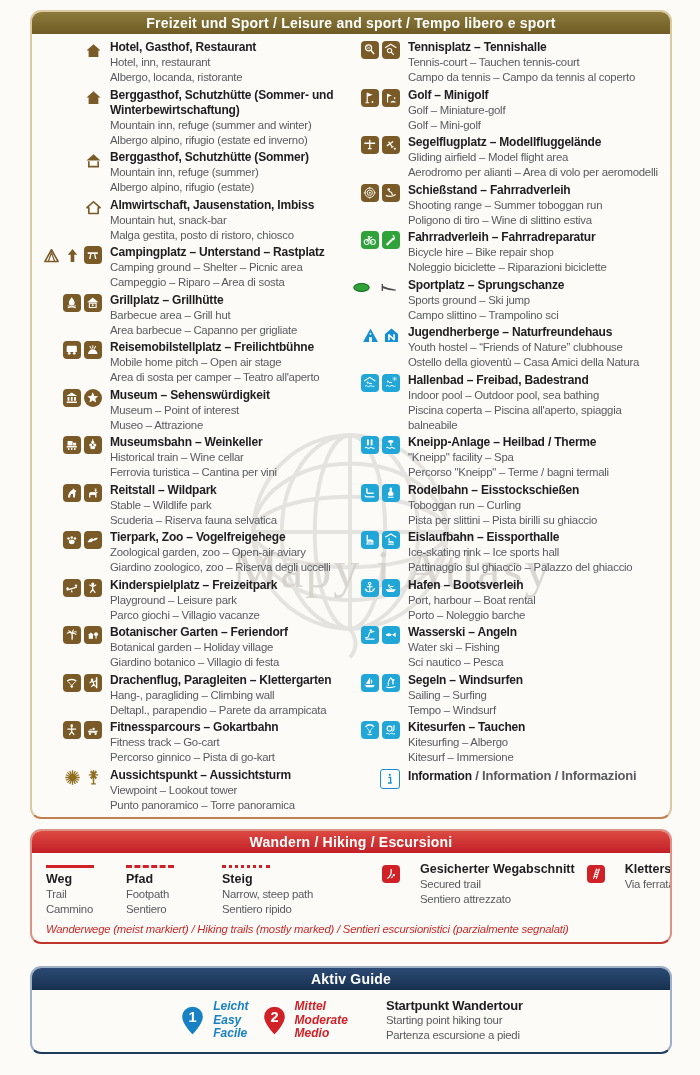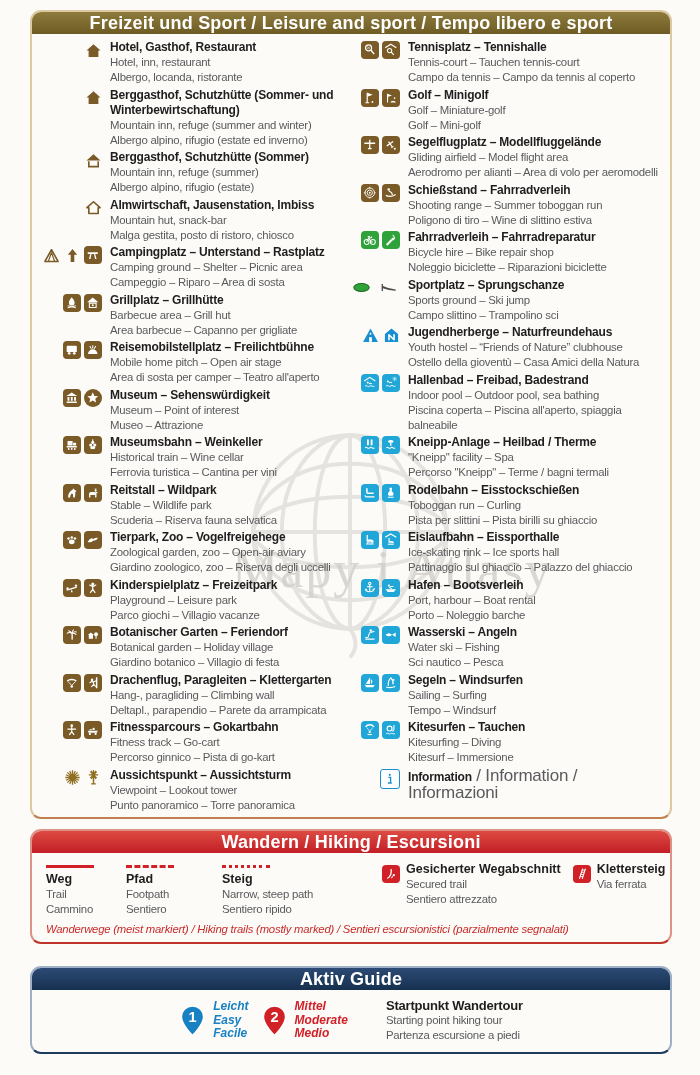--- a/index.html
+++ b/index.html
@@ -3,52 +3,52 @@
 <meta charset="utf-8">
 <style>
   html,body{margin:0;padding:0}
   body{width:700px;height:1075px;background:#fcfbf8;font-family:"Liberation Sans",sans-serif;position:relative;overflow:hidden}
   .page{position:relative;width:642px;margin:10px 28px 0 30px;z-index:1}
   
   .panel{border-radius:11px;background:transparent;margin-bottom:10px;overflow:hidden}
   .p-leisure{border:2px solid #dcc9a2;border-bottom-color:#c08050}
   .p-hiking{border:2px solid #dd9287;border-bottom-color:#bf352c;margin-bottom:22px}
   .p-aktiv{border:2px solid #9fb0c6;border-bottom-color:#1e3a5f}
-  .phead{height:22px;line-height:22px;text-align:center;color:#fff;font-weight:bold;font-size:18px;letter-spacing:.2px}
+  .phead{height:22px;line-height:22px;text-align:center;color:#fff;font-weight:bold;font-size:14px;letter-spacing:.2px}
   .ph-brown{background:linear-gradient(#8d7a3c,#6e5c24)}
   .ph-red{background:linear-gradient(#dd4a42,#c21f26)}
   .ph-navy{background:linear-gradient(#2c4a74,#16304f)}
   
   .cols{display:flex;padding:6px 6px 2px 8px}
   .col-left{width:306px}
   .col-right{flex:1}
   .entry{display:flex;margin-bottom:2.5px}
   .icons{display:flex;justify-content:flex-end;align-items:flex-start;gap:3px;padding-top:1px;flex:0 0 auto}
   .col-left .icons{width:62px}
   .col-right .icons{width:54px}
   .txt{flex:1;padding-left:8px;min-width:0}
   .de{font-weight:bold;color:#1f1d1e;font-size:12px;line-height:15px;letter-spacing:-.2px}
   .tr{color:#595a5c;font-size:11.4px;line-height:15px;letter-spacing:-.25px}
-  .inl{font-weight:normal;color:#595a5c;font-size:17px}
+  .inl{font-weight:bold;color:#595a5c;font-size:13px}
   
   .ic{flex:0 0 auto;width:18px;height:18px;border-radius:4px;display:inline-flex;align-items:center;justify-content:center;color:#fff}
   .ic svg{width:13.5px;height:13.5px;display:block}
   .ic.plain{background:transparent!important;border-radius:0}
   .ic.plain svg{width:17px;height:17px}
   .ic.circle{border-radius:50%}
   .ic.info{background:#fff;border-radius:3px}
   
   .hik-row{display:flex;gap:12px;padding:9px 12px 0 14px}
   .tblk{flex:0 0 auto}
   .tblk.w1{width:68px}.tblk.w2{width:84px}.tblk.w3{width:148px}
   .tl{width:48px;height:0;border-top:3.5px solid #d22027;margin:3px 0 4px}
   .tl.dashed{border-top-style:dashed}
   .tl.dotted{border-top-width:3px;border-top-style:dotted}
   .tname{font-weight:bold;color:#1f1d1e;font-size:12.5px;line-height:15px}
-  .mblk{display:flex;gap:6px;flex:0 0 auto}
+  .mblk{display:flex;gap:20px;flex:0 0 auto}
   .mblk .icons{padding-top:3px}
   .hik-note{color:#c92a28;font-style:italic;font-size:11.3px;padding:6px 14px 7px;letter-spacing:-.2px}
   
   .akt-row{display:flex;align-items:center;justify-content:center;gap:12px;padding:8px 0 9px}
   .pin{width:27px;height:34px}
   .pin-num{fill:#fff;font-family:"Liberation Sans",sans-serif;font-size:13px;font-weight:bold}
   .lvl{display:flex;align-items:center;gap:7px}
   .lvl-txt div{font-style:italic;font-weight:bold;font-size:12px;line-height:13.5px}
   .lvl-blue div{color:#1881c4}
   .lvl-red div{color:#d22027}
@@ -977,21 +977,21 @@
                 </svg>
               </span>
               <span class="ic" style="background: rgb(33, 167, 215);">
                 <svg viewBox="0 0 16 16">
                   <use href="#sym-dive"></use>
                 </svg>
               </span>
             </div>
     <div class="txt">
       <div class="de">Kitesurfen – Tauchen</div>
-    <div class="tr">Kitesurfing – Diving</div>
+    <div class="tr">Kitesurfing – Albergo</div>
               <div class="tr">Kitesurf – Immersione</div>
             </div>
   </div>
 
   <div class="entry">
     <div class="icons">
               <span class="ic info" style="border: 1.5px solid rgb(24, 143, 209); color: rgb(24, 143, 209);">
                 <svg viewBox="0 0 16 16">
                   <use href="#sym-info"></use>
                 </svg>

